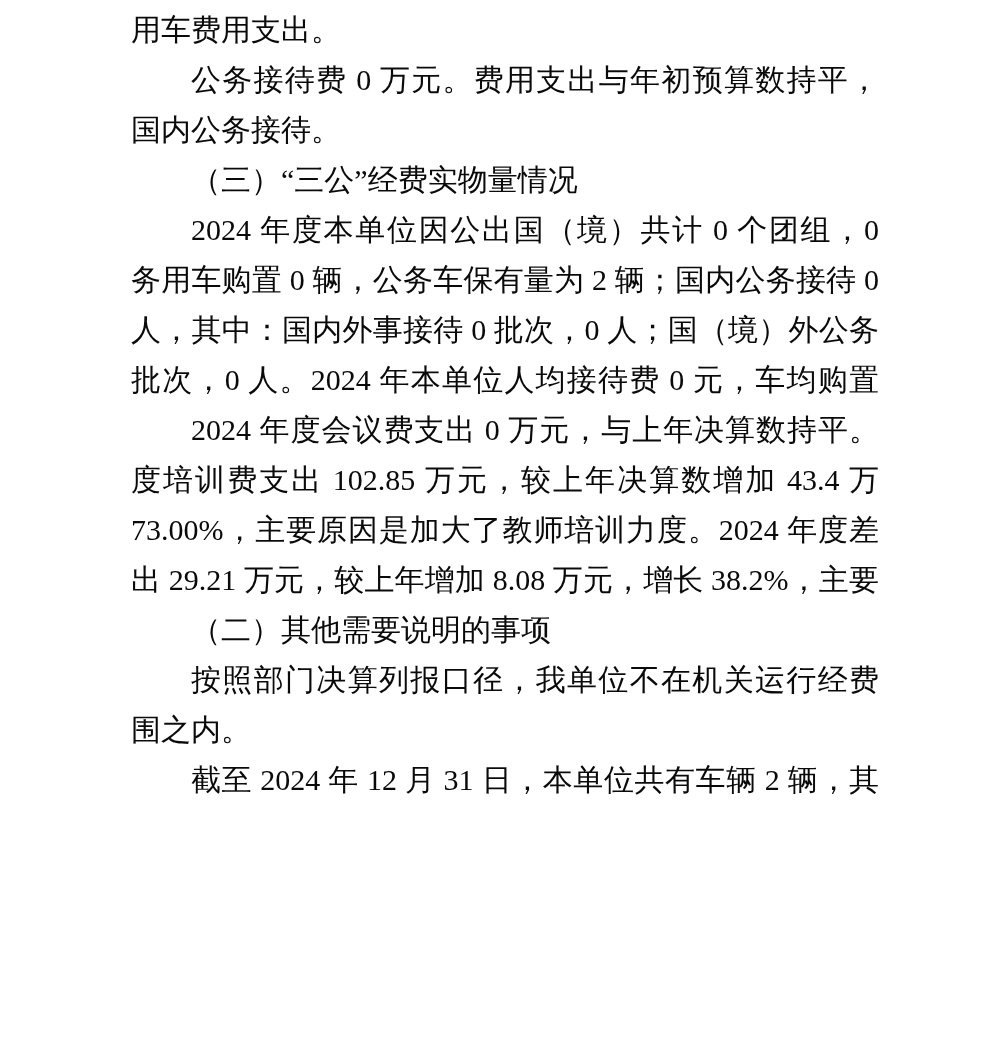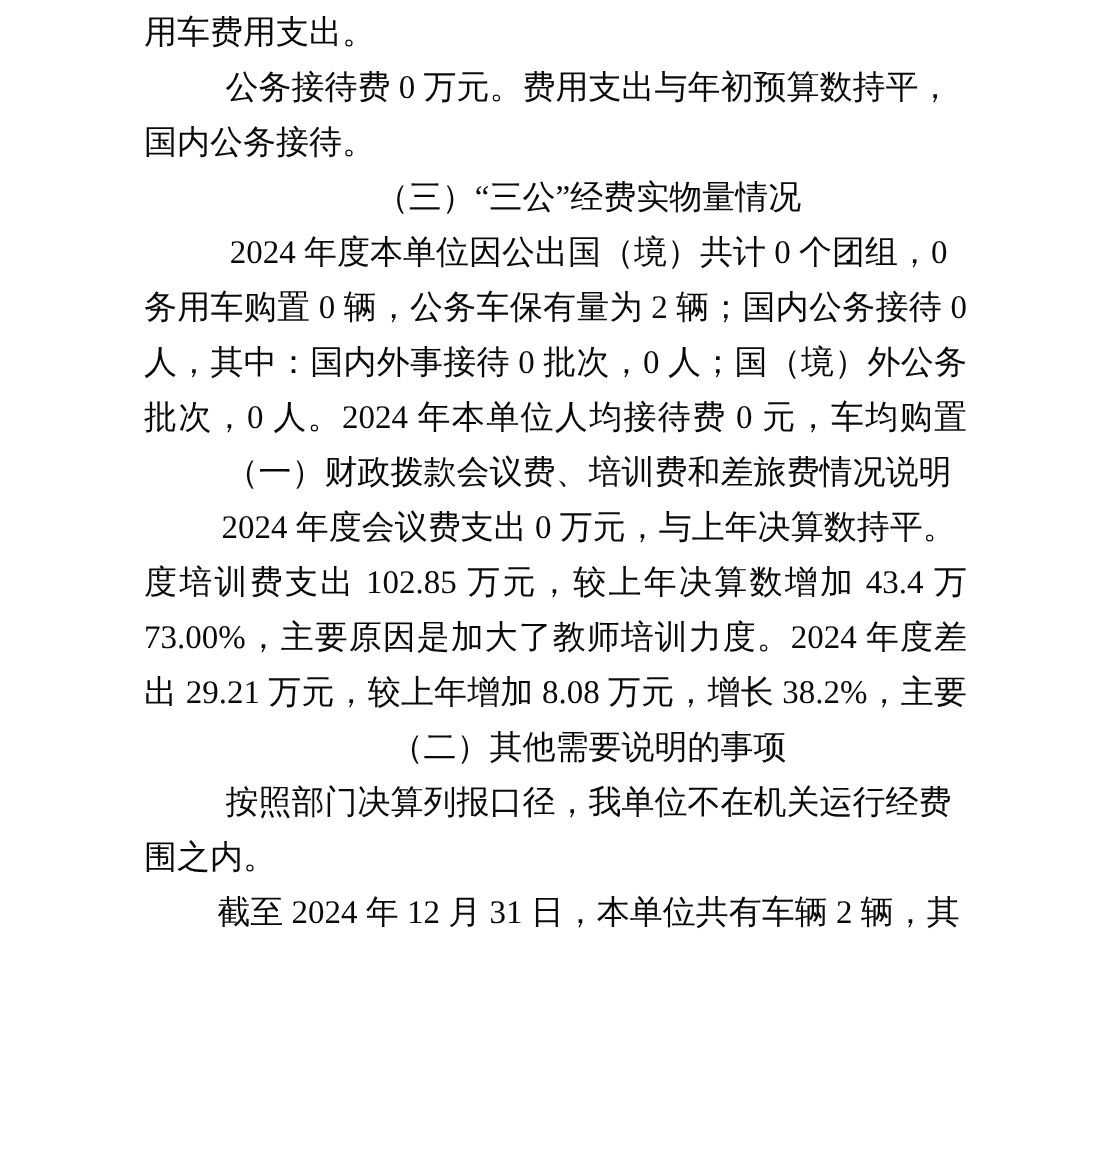--- a/index.html
+++ b/index.html
@@ -28,21 +28,20 @@
     overflow: hidden;
     white-space: nowrap;
   }
   .just {
     text-align: justify;
     text-align-last: justify;
     white-space: normal;
   }
   .ind {
     text-indent: 60px;
-    text-align: center;
   }
   .style-body {
     font-family: "Liberation Serif", "DejaVu Serif", serif;
     font-weight: normal;
   }
   
   .style-section-heading {
     font-family: "Liberation Sans", "DejaVu Sans", sans-serif;
     font-weight: bold;
   }
@@ -57,21 +56,20 @@
 
 <div class="page">
     <div class="line style-body">用车费用支出。</div>
     <div class="line style-body ind just">公务接待费 0 万元。费用支出与年初预算数持平，与上年</div>
     <div class="line style-body">国内公务接待。</div>
     <div class="line style-subsection-heading ind">（三）“三公”经费实物量情况</div>
     <div class="line style-body ind just">2024 年度本单位因公出国（境）共计 0 个团组，0 人；公</div>
     <div class="line style-body just">务用车购置 0 辆，公务车保有量为 2 辆；国内公务接待 0 批次 0</div>
     <div class="line style-body just">人，其中：国内外事接待 0 批次，0 人；国（境）外公务接待 0</div>
     <div class="line style-body just">批次，0 人。2024 年本单位人均接待费 0 元，车均购置费 0 万</div>
-    <div class="line style-subsection-heading ind">（一）财政拨款会议费、培训费和差旅费情况说明</div>
     <div class="line style-body ind just">2024 年度会议费支出 0 万元，与上年决算数持平。2024 年</div>
     <div class="line style-body just">度培训费支出 102.85 万元，较上年决算数增加 43.4 万元，增长</div>
     <div class="line style-body just">73.00%，主要原因是加大了教师培训力度。2024 年度差旅费支</div>
     <div class="line style-body just">出 29.21 万元，较上年增加 8.08 万元，增长 38.2%，主要原因是</div>
     <div class="line style-subsection-heading ind">（二）其他需要说明的事项</div>
     <div class="line style-body ind just">按照部门决算列报口径，我单位不在机关运行经费统计范</div>
     <div class="line style-body">围之内。</div>
     <div class="line style-body ind just">截至 2024 年 12 月 31 日，本单位共有车辆 2 辆，其中，副</div>
   </div>
 

